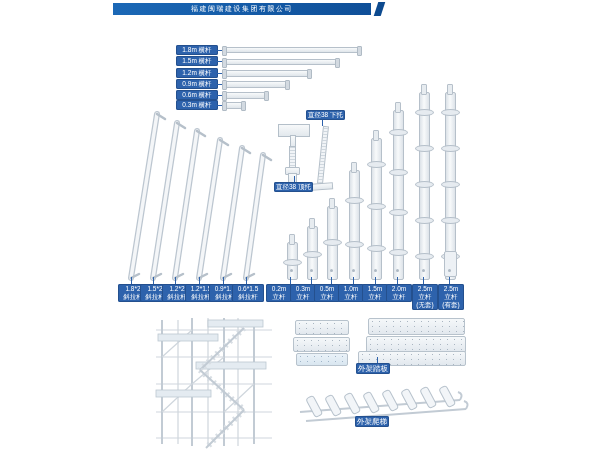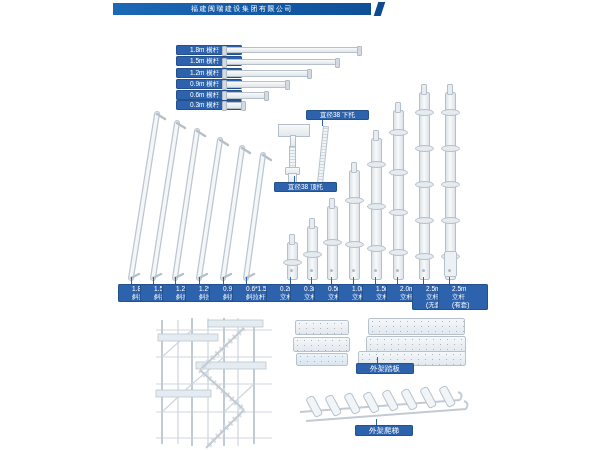--- a/index.html
+++ b/index.html
@@ -14,21 +14,21 @@
   .hdr-stripe{position:absolute;left:376px;top:2px;width:7px;height:14px;
               background:#0d4a8f;transform:skewX(-18deg);}
 
   
   .title{position:absolute;left:168px;top:27px;font-family:"DejaVu Serif",serif;
          font-weight:bold;font-size:13px;color:#1d50a0;border-bottom:2px solid #1d50a0;
          padding-bottom:1px;letter-spacing:1px;white-space:nowrap;}
 
   
   .chip{position:absolute;background:#2d62ac;color:#fff;font-size:6.5px;line-height:1.25;
-        padding:1px 14px;border-radius:2px;text-align:left;white-space:nowrap;
+        padding:1px 2px;border-radius:2px;text-align:center;white-space:nowrap;
         box-shadow:0 0 0 1px #24508e inset;}
   .chip span{display:block;}
   .chip.inline span{display:inline;}
 
   
   .tick{position:absolute;width:1px;height:7px;background:#2d62ac;}
   .harrow{position:absolute;height:1px;width:8px;background:#2d62ac;}
 
   
   .tube{position:absolute;height:5px;border:1px solid #b6c0ca;border-radius:2px;
@@ -297,16 +297,16 @@
     <rect class="rung" x="33" y="15" width="8" height="21" rx="3" transform="rotate(-28 37 25)"></rect>
     <rect class="rung" x="52" y="13" width="8" height="21" rx="3" transform="rotate(-28 56 23)"></rect>
     <rect class="rung" x="71" y="12" width="8" height="21" rx="3" transform="rotate(-28 75 22)"></rect>
     <rect class="rung" x="90" y="10" width="8" height="21" rx="3" transform="rotate(-28 94 20)"></rect>
     <rect class="rung" x="109" y="9" width="8" height="21" rx="3" transform="rotate(-28 113 19)"></rect>
     <rect class="rung" x="128" y="7" width="8" height="21" rx="3" transform="rotate(-28 132 17)"></rect>
     <rect class="rung" x="147" y="6" width="8" height="21" rx="3" transform="rotate(-28 151 16)"></rect>
     <path class="sc1" d="M164,20 q4,-6 -2,-8 M170,29 q4,-6 -2,-8"></path>
   </svg>
   <div class="tick" style="left:376px;top:419px;height:6px"></div>
-  <div class="chip inline" style="left:355px;top:425px;font-size:7.5px">
+  <div class="chip inline" style="left:355px;top:416px;font-size:7.5px">
     <span>外架爬梯</span></div>
 
 </div>
 
 </body></html>

